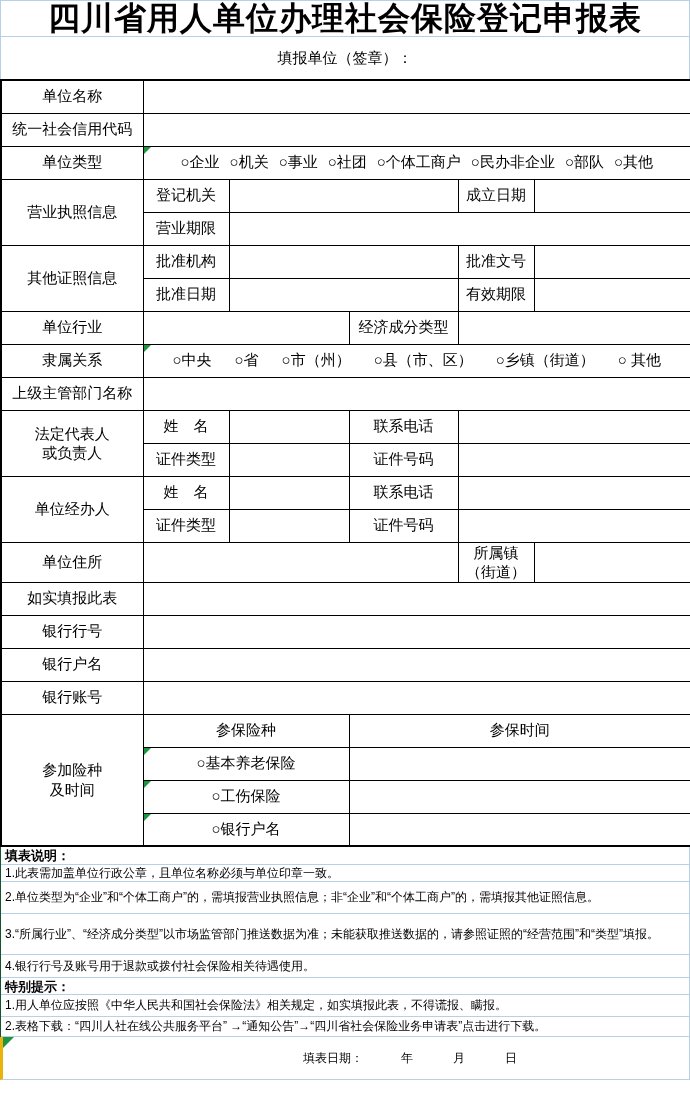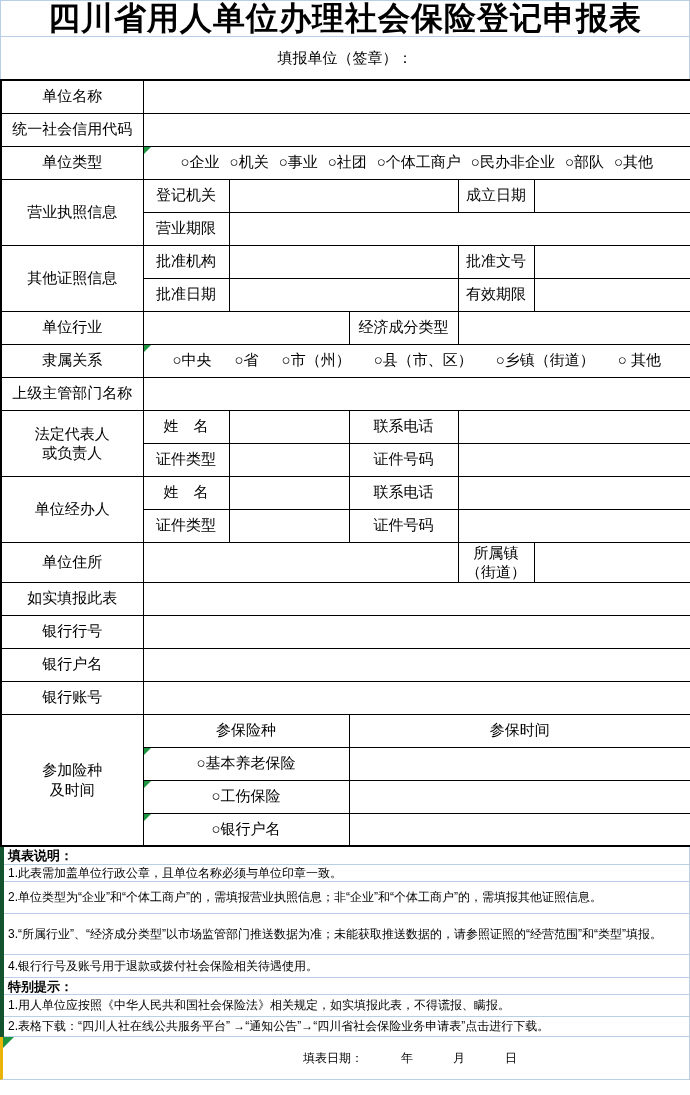--- a/index.html
+++ b/index.html
@@ -41,21 +41,21 @@
   .optwrap { display:flex; justify-content:center; align-items:center; gap:10px; flex-wrap:nowrap; }
   .optwrap.wide { gap:23px; }
   .opt { white-space:nowrap; }
 
   
   .gm { position:absolute; top:0; left:0; width:0; height:0;
         border-top:7px solid #1e9641; border-right:7px solid transparent; }
   .gm-big { border-top-width:11px; border-right-width:11px; }
 
   
-  .notes { border-left:4px solid #14532d; border-right:1px solid #b8cfe5; }
+  .notes { border-left:1px solid #14532d; border-right:1px solid #b8cfe5; }
   .nrow { display:flex; align-items:center; padding:0 4px;
           font-size:12px; line-height:15px; border-bottom:1px solid #b8cfe5; }
   .nrow.bold { font-weight:bold; font-size:13px; }
   .h18{height:18px} .h17{height:17px} .h32{height:32px} .h41{height:41px}
   .h23{height:23px} .h22{height:22px} .h20{height:20px}
 
   
   .daterow { position:relative; height:43px; display:flex; align-items:center;
              font-size:12px; padding-left:300px;
              border-left:3px solid #eab308; border-right:1px solid #b8cfe5;

